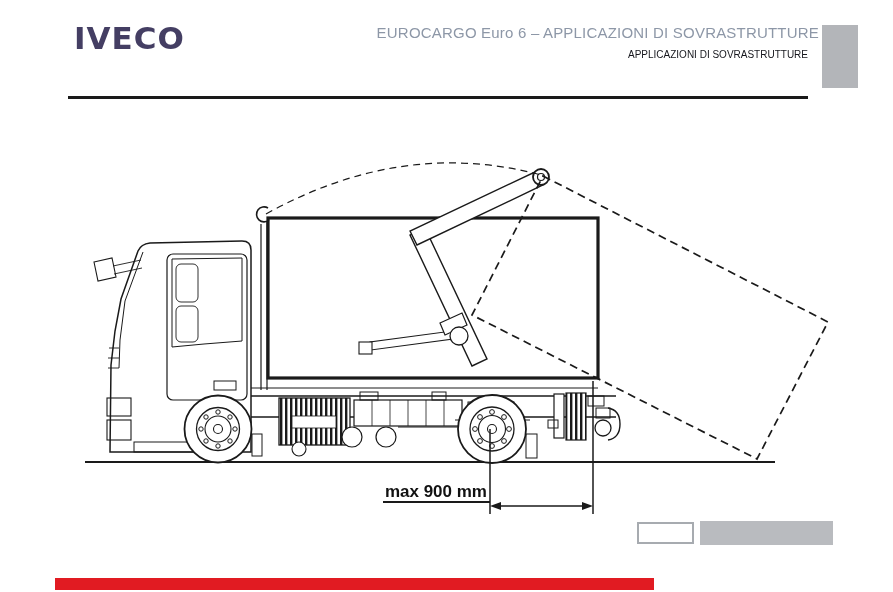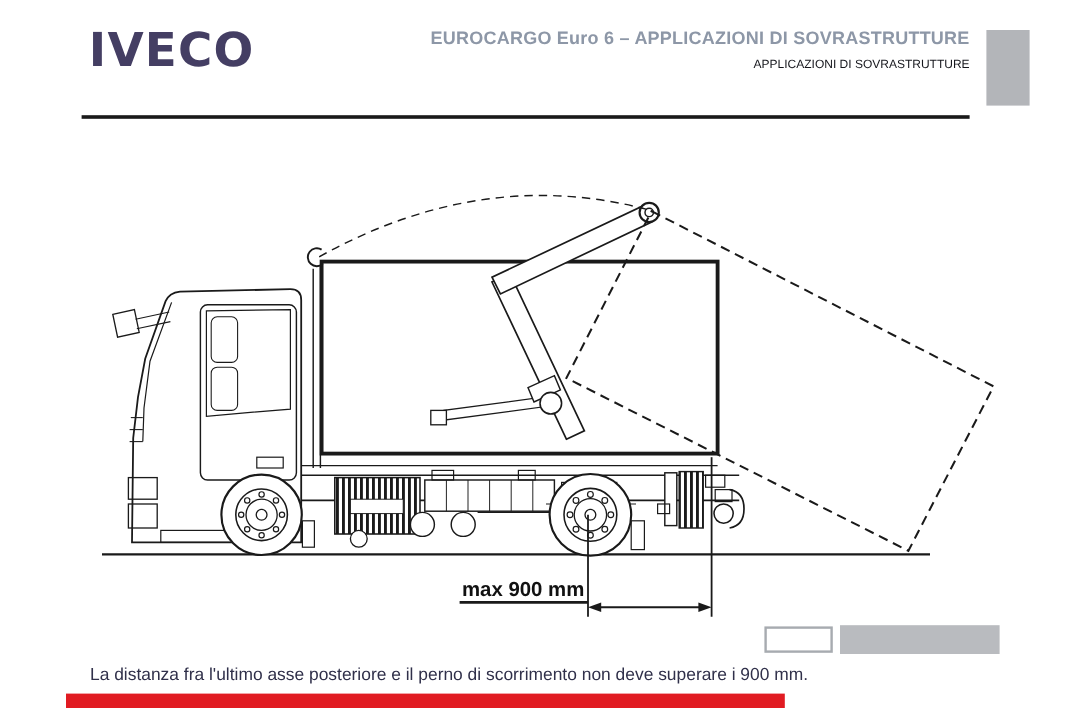--- a/index.html
+++ b/index.html
@@ -5,23 +5,23 @@
   :root{
     --logo:#443e63; --header1:#8d97a7; --header2:#15161c;
     --caption:#30304a; --red_bar:#e11b22; --line:#1a1a1a;
     --gray_box:#b9bbbf; --gray_rect:#b3b5b9; --box_border:#a7abb0;
   }
   *{margin:0;padding:0;box-sizing:border-box;}
   html,body{width:893px;height:592px;background:#fff;overflow:hidden;
     font-family:"Liberation Sans", sans-serif;}
   .page{position:relative;width:893px;height:592px;background:#fff;}
   .abs{position:absolute;}
-  .logo{left:74px;top:20px;font-size:39px;font-weight:900;letter-spacing:1px;
+  .logo{left:74px;top:20px;font-size:31px;font-weight:900;letter-spacing:1px;
     color:var(--logo);font-family:"DejaVu Sans", sans-serif;}
-  .hdr1{top:24px;right:85px;font-size:15px;font-weight:bold;letter-spacing:.2px;
+  .hdr1{top:24px;right:74px;font-size:15px;font-weight:normal;letter-spacing:.2px;
     color:var(--header1);white-space:nowrap;}
   .hdr2{top:49px;right:85px;font-size:10px;color:var(--header2);white-space:nowrap;}
   .gray-rect{left:822px;top:25px;width:36px;height:63px;background:var(--gray_rect);}
   .rule{left:68px;top:96px;width:740px;height:3px;background:var(--line);}
   .diagram{left:0;top:0;width:893px;height:592px;}
   .caption{left:75px;top:555px;width:720px;font-size:14.5px;color:var(--caption);}
   .white-box{left:637px;top:522px;width:57px;height:22px;background:#fff;
     border:2px solid var(--box_border);}
   .gray-box{left:700px;top:521px;width:133px;height:24px;background:var(--gray_box);}
   .red-bar{left:55px;top:578px;width:599px;height:12px;background:var(--red_bar);}
@@ -162,16 +162,15 @@
       <line x1="494" y1="506" x2="589" y2="506" stroke-width="1.6"></line>
       <polygon points="490,506 501,502 501,510" stroke="none"></polygon>
       <polygon points="593,506 582,502 582,510" stroke="none"></polygon>
       <text x="487" y="497" text-anchor="end" font-size="17" font-weight="bold" stroke="none" fill="#111111">max 900 mm</text>
     </g>
   </svg>
 
   <div class="abs white-box"></div>
   <div class="abs gray-box"></div>
 
-  <div class="abs caption">La distanza fra l'ultimo asse posteriore e il perno di scorrimento non deve superare i 900 mm.</div>
   <div class="abs red-bar"></div>
 
 </div>
 
 </body></html>

